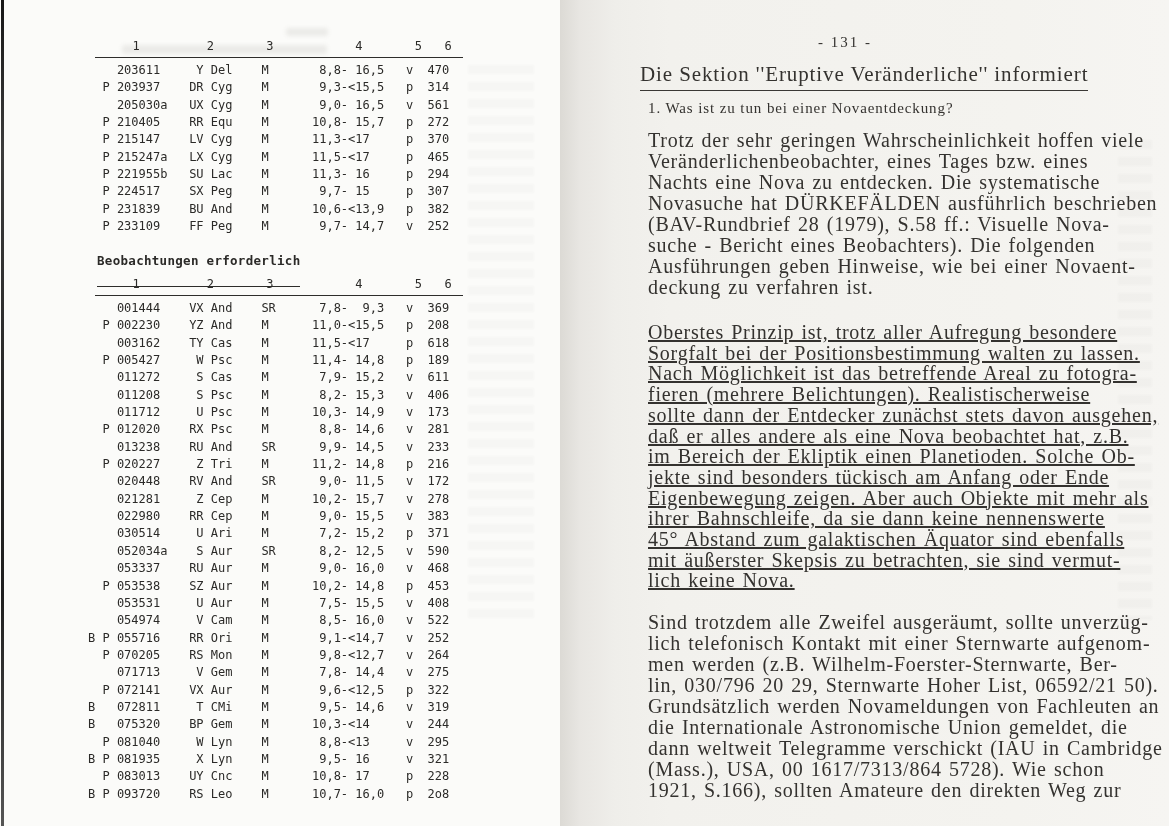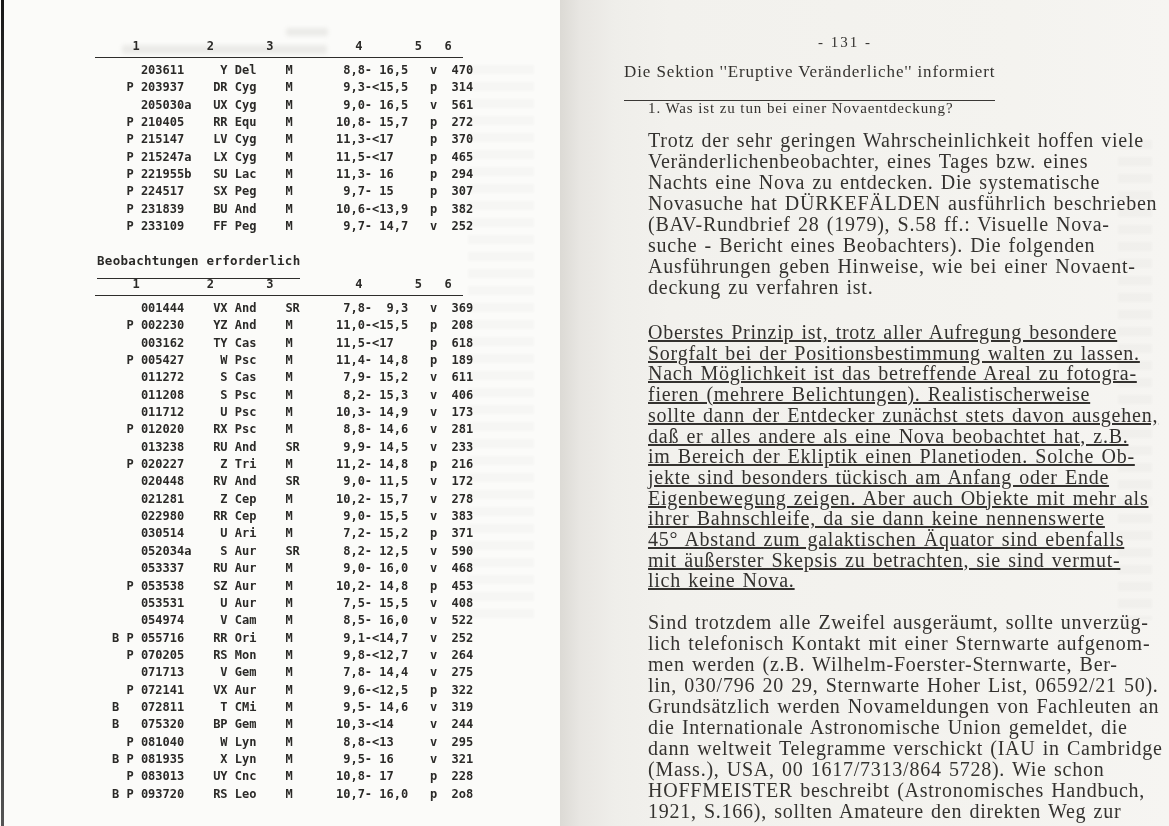--- a/index.html
+++ b/index.html
@@ -18,33 +18,33 @@
   .ghost-col{position:absolute;opacity:.5;
     background:repeating-linear-gradient(180deg,rgba(60,58,54,.05) 0 9px,rgba(0,0,0,0) 9px 17px);
     filter:blur(1px);}
 
   
   .right-page{position:absolute;left:560px;top:0;width:609px;height:826px;
     background:linear-gradient(90deg,#dcdad5 0px,#e8e6e2 20px,#efeeea 55px,var(--right-paper) 110px,#f4f3ef 75%,#f6f5f2 100%);}
 
   
   .mono{font-family:"DejaVu Sans Mono",monospace;font-size:12px;color:var(--ink);white-space:pre;}
-  .t-block{position:absolute;left:88px;font-weight:bold;}
+  .t-block{position:absolute;left:88px;}
   .t-header{line-height:17px;letter-spacing:.2px;}
   .t-rule{position:absolute;left:95px;width:368px;height:0;border-top:1.6px solid #2e2d2b;}
-  .t-rows div{line-height:17.35px;margin-left:24px;}
+  .t-rows div{line-height:17.35px;}
   .section-heading{position:absolute;left:97px;font-family:"DejaVu Sans Mono",monospace;
     font-size:12.5px;font-weight:bold;color:var(--ink);letter-spacing:.3px;
-    border-bottom:1.4px solid #2e2d2b;padding-bottom:10px;white-space:pre;}
+    border-bottom:1.4px solid #2e2d2b;padding-bottom:18px;white-space:pre;}
 
   
   .serif{font-family:"Liberation Serif","DejaVu Serif",serif;color:#34322f;}
   .page-number{position:absolute;left:818px;top:34px;font-size:15px;letter-spacing:2px;}
-  .article-heading{position:absolute;left:624px;top:62px;font-size:17px;letter-spacing:.9px;
-    border-bottom:1.2px solid #3a3835;padding-bottom:18px;white-space:pre;}
+  .article-heading{position:absolute;left:640px;top:62px;font-size:21px;letter-spacing:.9px;
+    border-bottom:1.2px solid #3a3835;padding-bottom:3px;white-space:pre;}
   .question-heading{position:absolute;left:648px;top:100px;font-size:15px;letter-spacing:.9px;white-space:pre;}
   .para{position:absolute;left:648px;width:512px;}
   .para div{font-size:20px;letter-spacing:.75px;word-spacing:1.5px;white-space:pre;}
   #para-0{top:130px;} #para-0 div{line-height:21px;}
   #para-1{top:322px;text-decoration:underline;} #para-1 div{line-height:20.7px;}
   #para-2{top:612px;} #para-2 div{line-height:21px;}
 </style>
 </head>
 <body>
 
@@ -98,17 +98,16 @@
     </div>
   <div class="serif para" id="para-2">
       <div>Sind trotzdem alle Zweifel ausgeräumt, sollte unverzüg-</div>
       <div>lich telefonisch Kontakt mit einer Sternwarte aufgenom-</div>
       <div>men werden (z.B. Wilhelm-Foerster-Sternwarte, Ber-</div>
       <div>lin, 030/796 20 29, Sternwarte Hoher List, 06592/21 50).</div>
       <div>Grundsätzlich werden Novameldungen von Fachleuten an</div>
       <div>die Internationale Astronomische Union gemeldet, die</div>
       <div>dann weltweit Telegramme verschickt (IAU in Cambridge</div>
       <div>(Mass.), USA, 00 1617/7313/864 5728). Wie schon</div>
-      <div>HOFFMEISTER beschreibt (Astronomisches Handbuch,</div>
       <div>1921, S.166), sollten Amateure den direkten Weg zur</div>
     </div>
 
 </div>
 
 </body></html>

